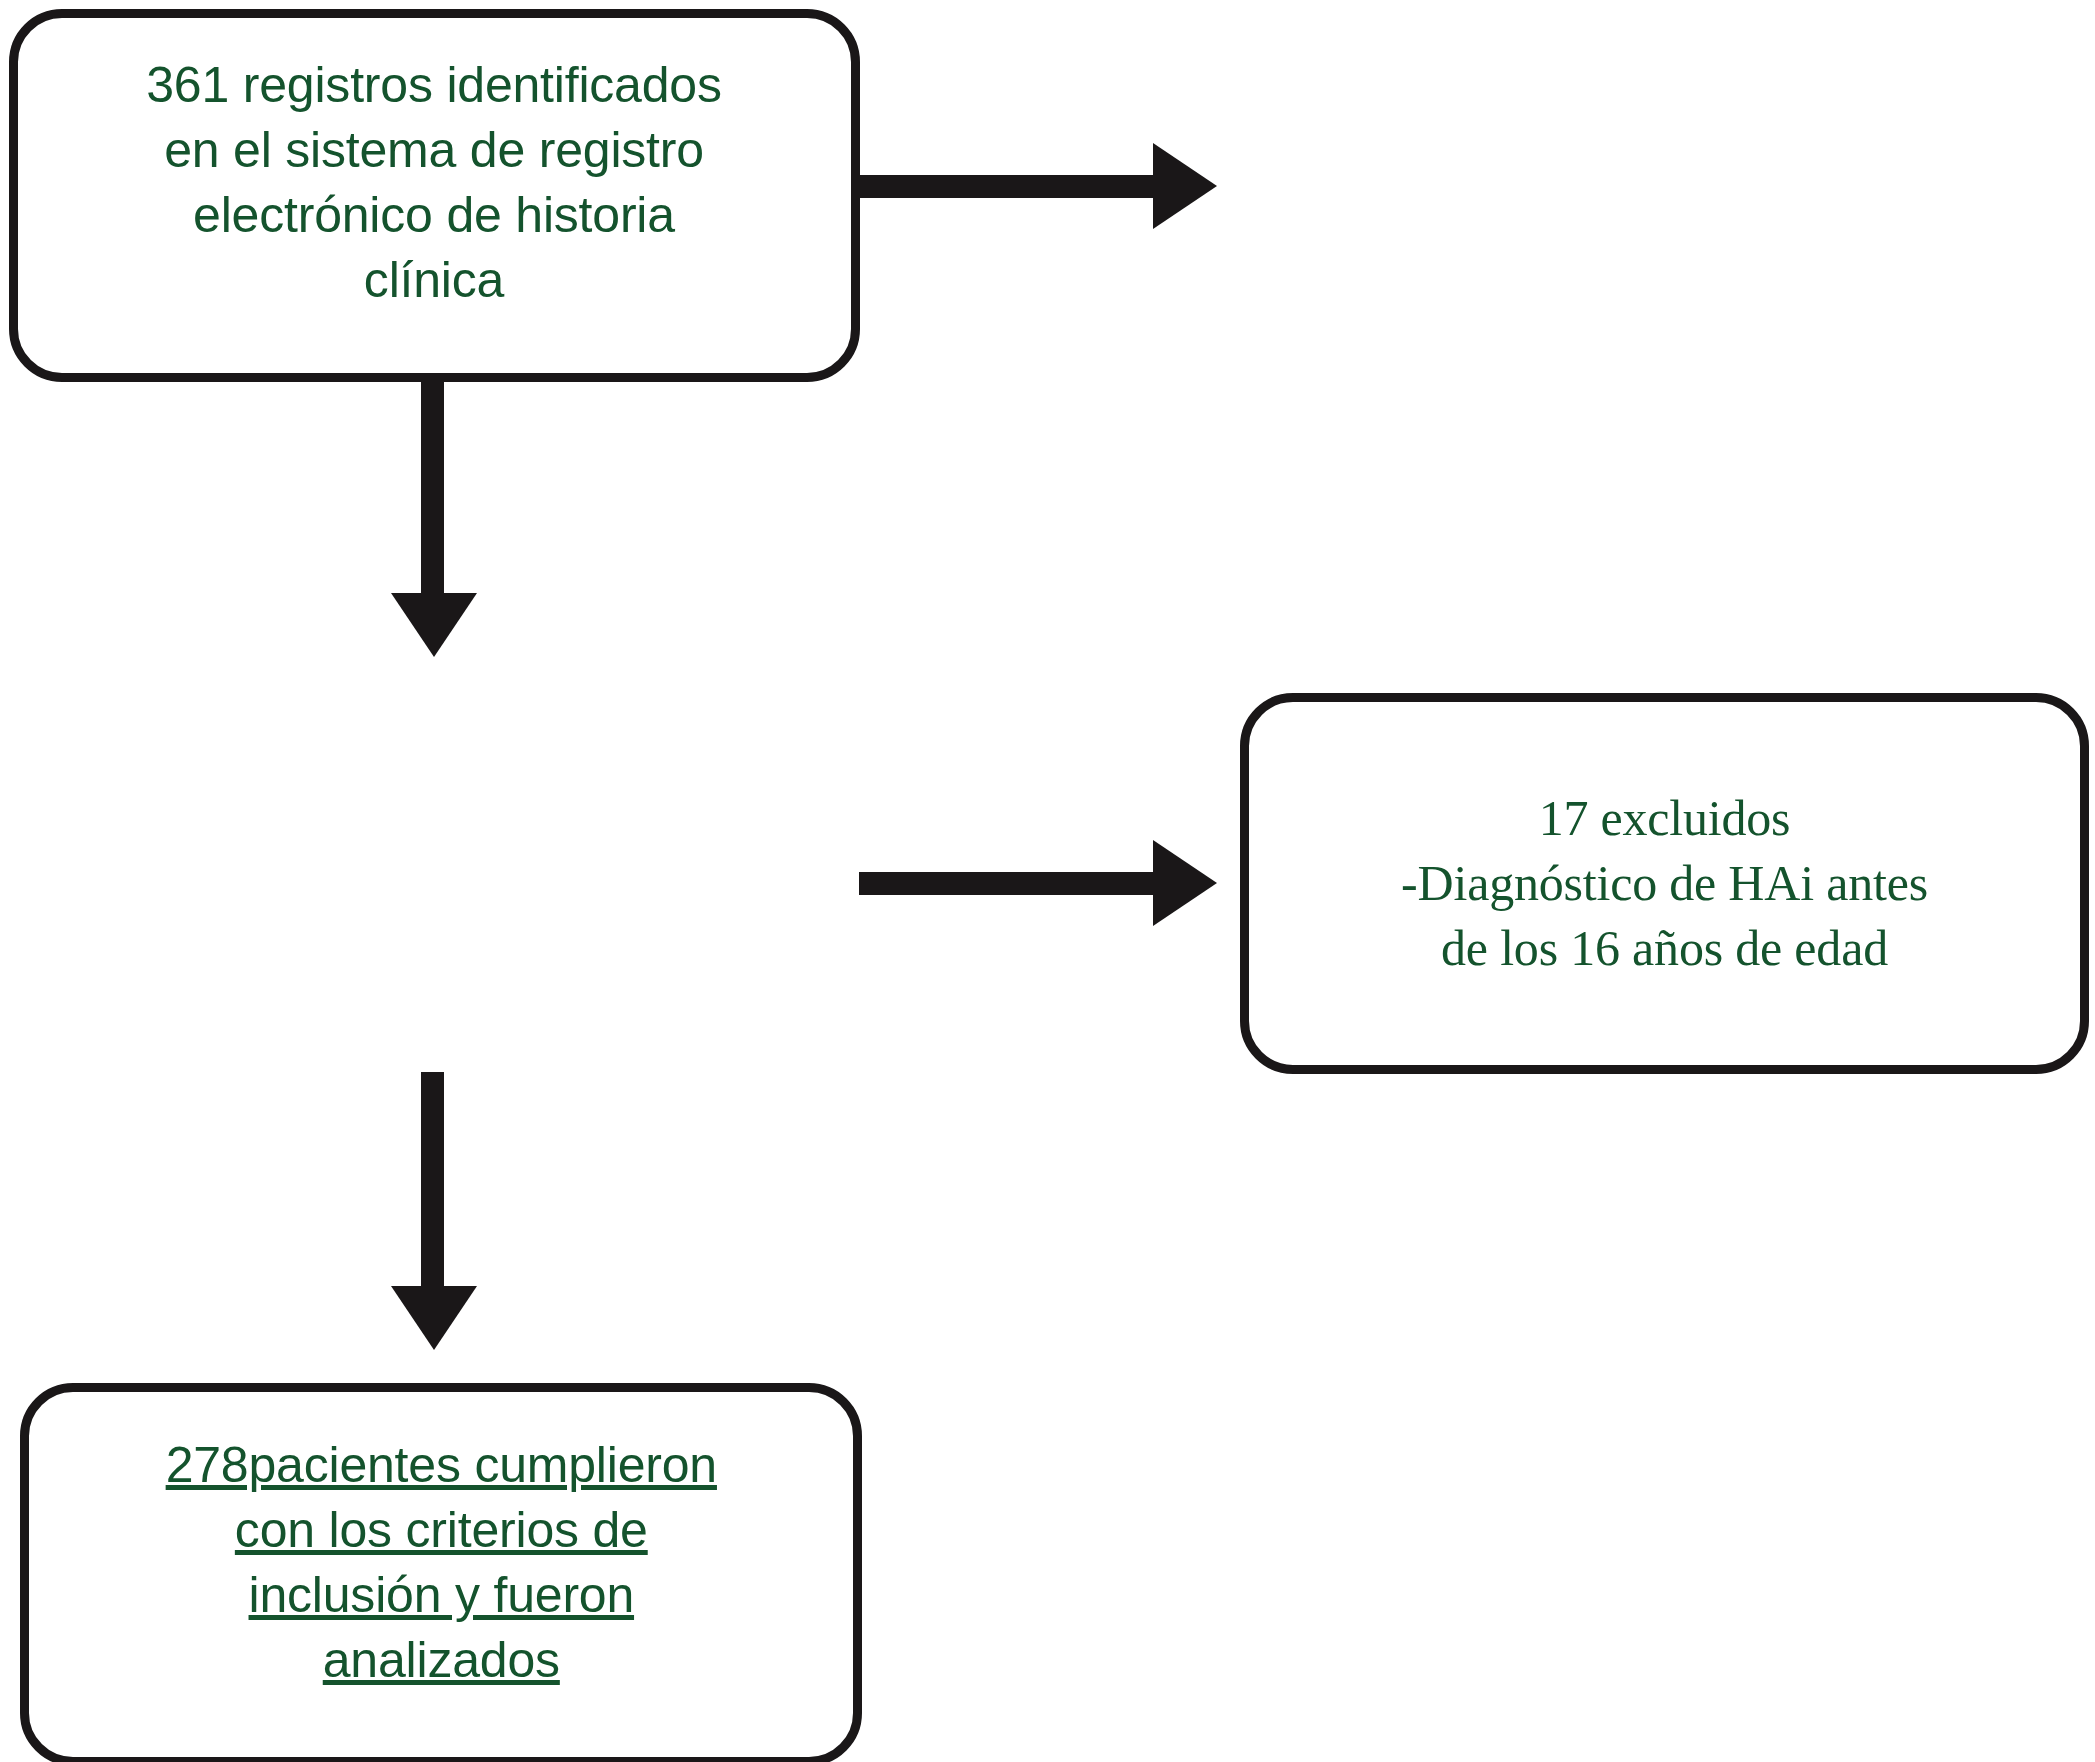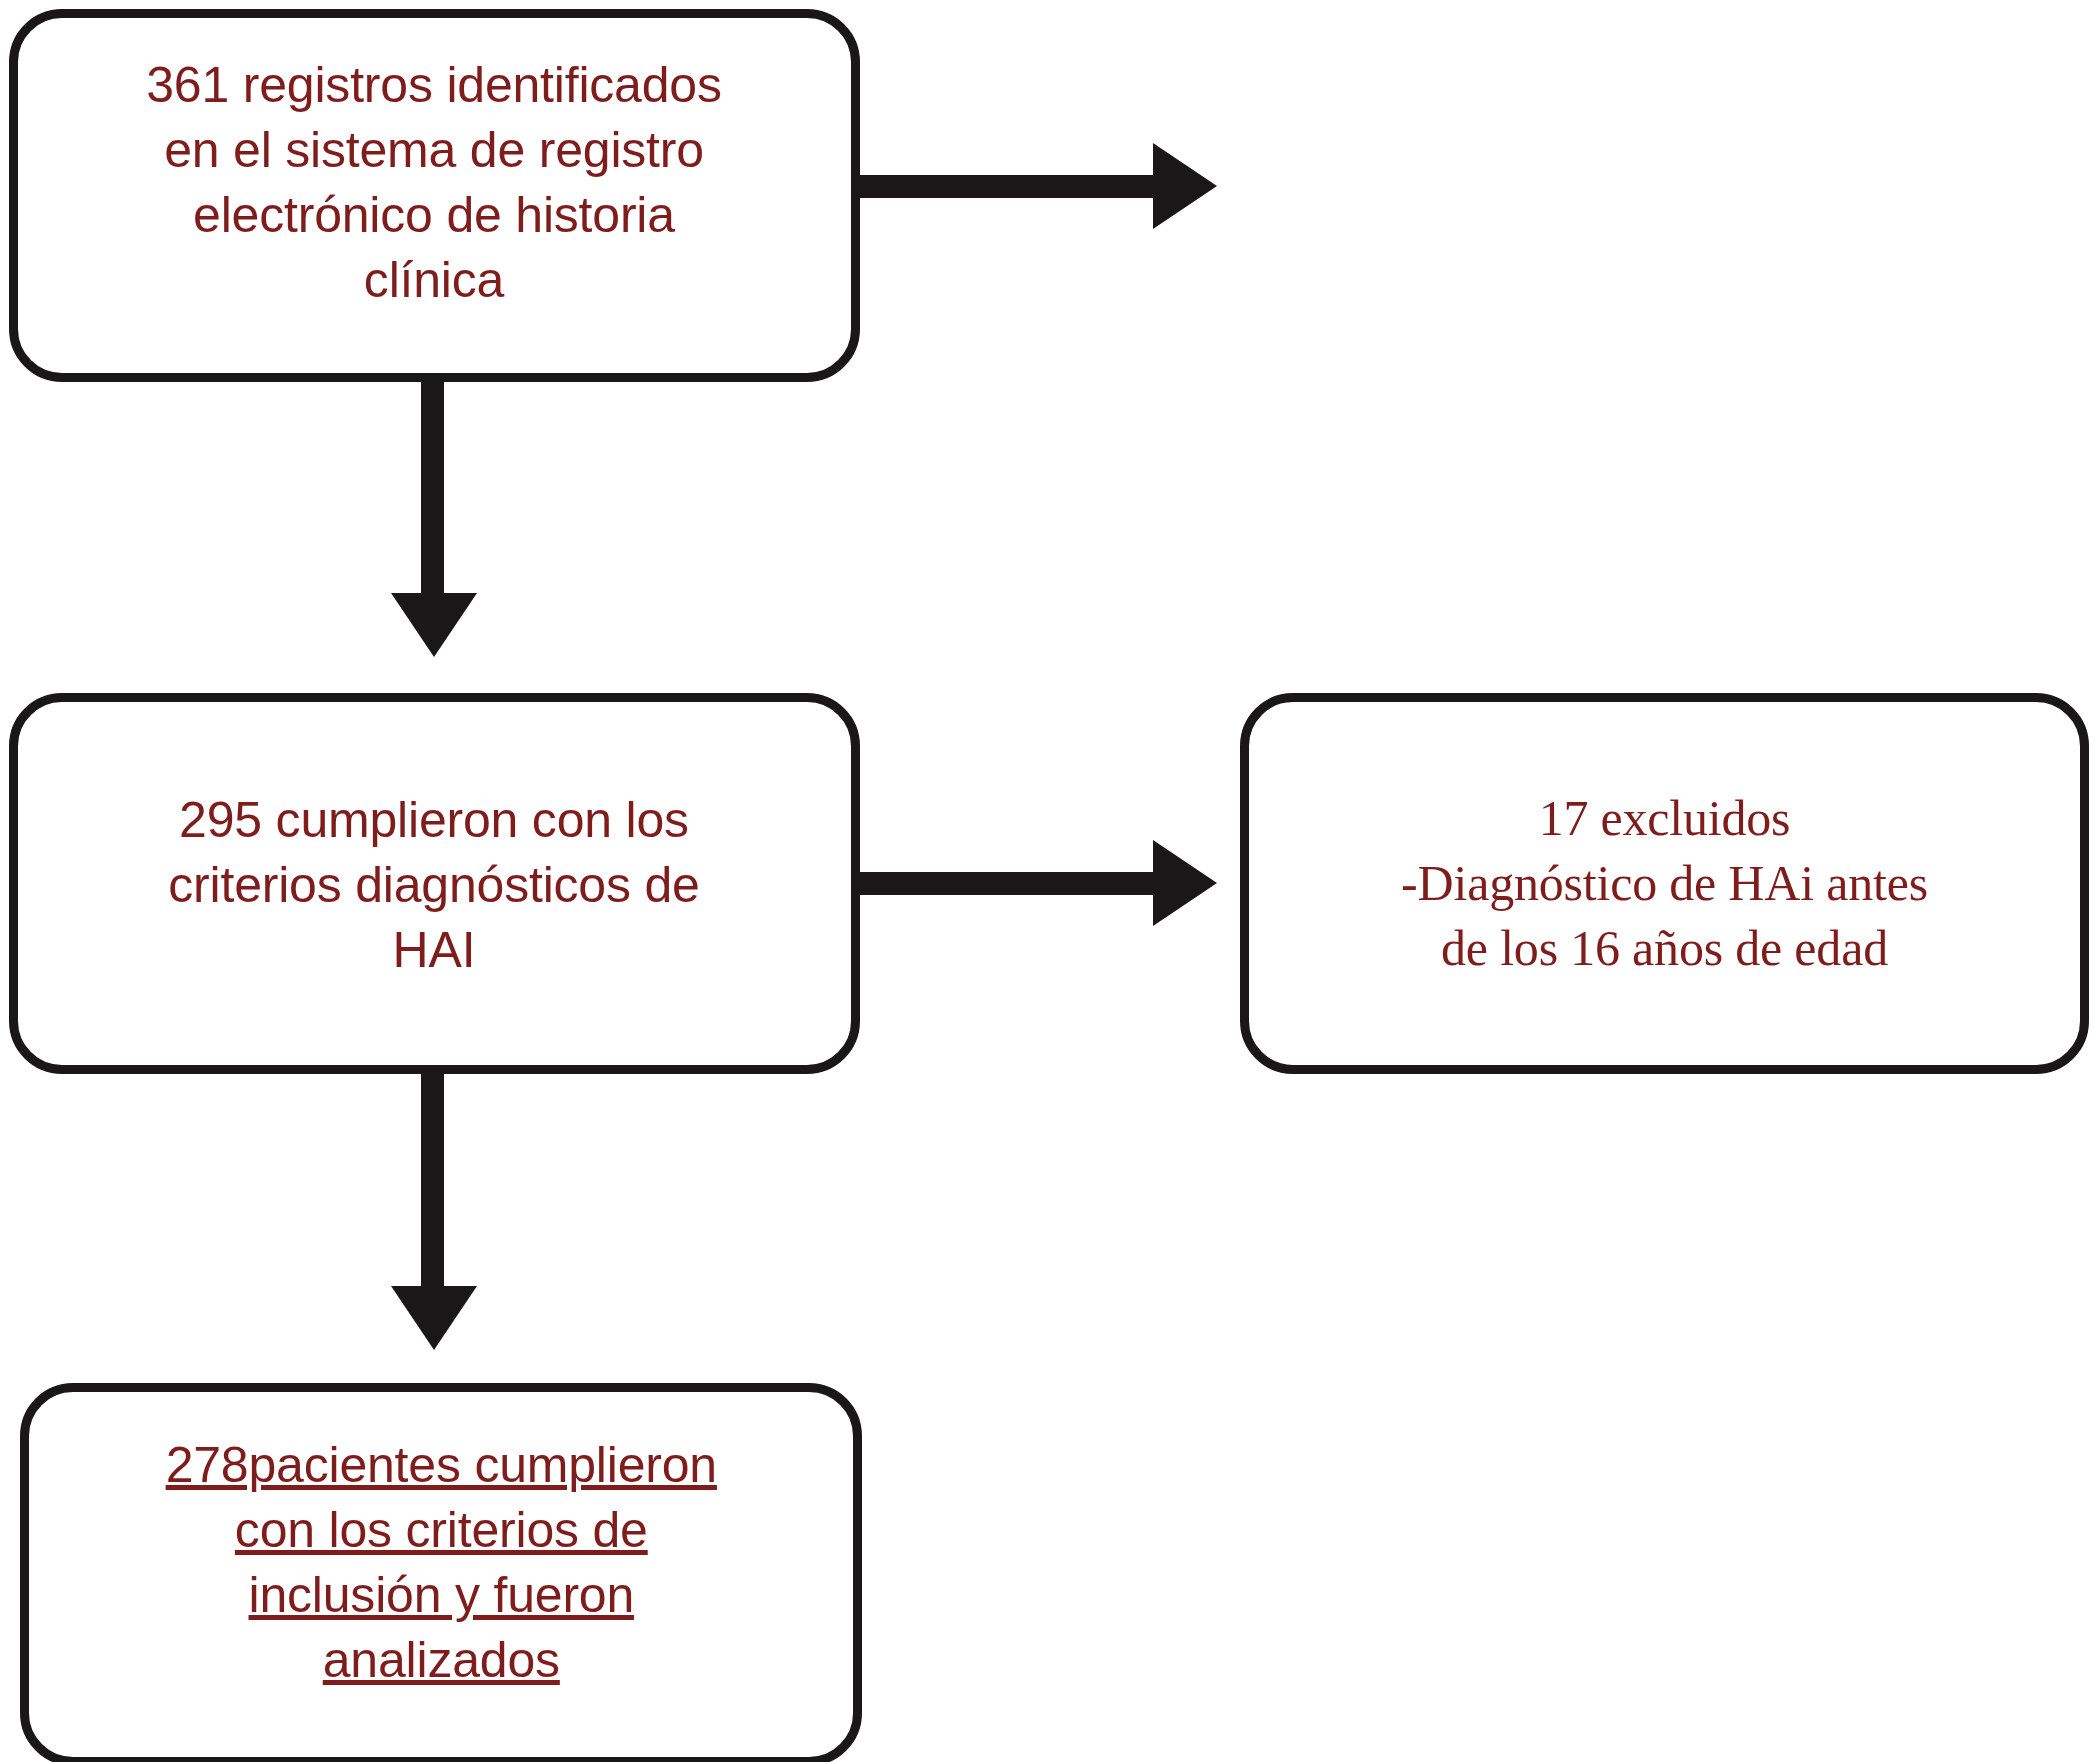--- a/index.html
+++ b/index.html
@@ -21,21 +21,21 @@
     box-sizing: border-box;
     background: #ffffff;
     border: 9.3px solid #1a1718;
     border-radius: 53px;
     display: flex;
     align-items: center;
     justify-content: center;
   }
   .node .text {
     text-align: center;
-    color: #7f1d1d;
+    color: #14532d;
     font-size: 50px;
     line-height: 1.30;
     font-weight: 400;
     letter-spacing: -0.2px;
     white-space: pre-line;
     padding: 0 22px;
   }
   
   #node-identified   { left: 8.5px;   top: 8.5px;   width: 851px; height: 373px; }
   #node-excluded-1   { left: 1240px; top: 8.5px;   width: 849px; height: 369px; }
@@ -100,25 +100,20 @@
 <div id="canvas">
 
   <div class="node" id="node-identified">
     <div class="text">361 registros identificados
 en el sistema de registro
 electrónico de historia
 clínica</div>
   </div>
 
 
-  <div class="node" id="node-criteria">
-    <div class="text">295 cumplieron con los
-criterios diagnósticos de
-HAI</div>
-  </div>
 
   <div class="node" id="node-excluded-2">
     <div class="text">17 excluidos
 -Diagnóstico de HAi antes
 de los 16 años de edad</div>
   </div>
 
   <div class="node" id="node-analyzed">
     <div class="text">278pacientes cumplieron
 con los criterios de

